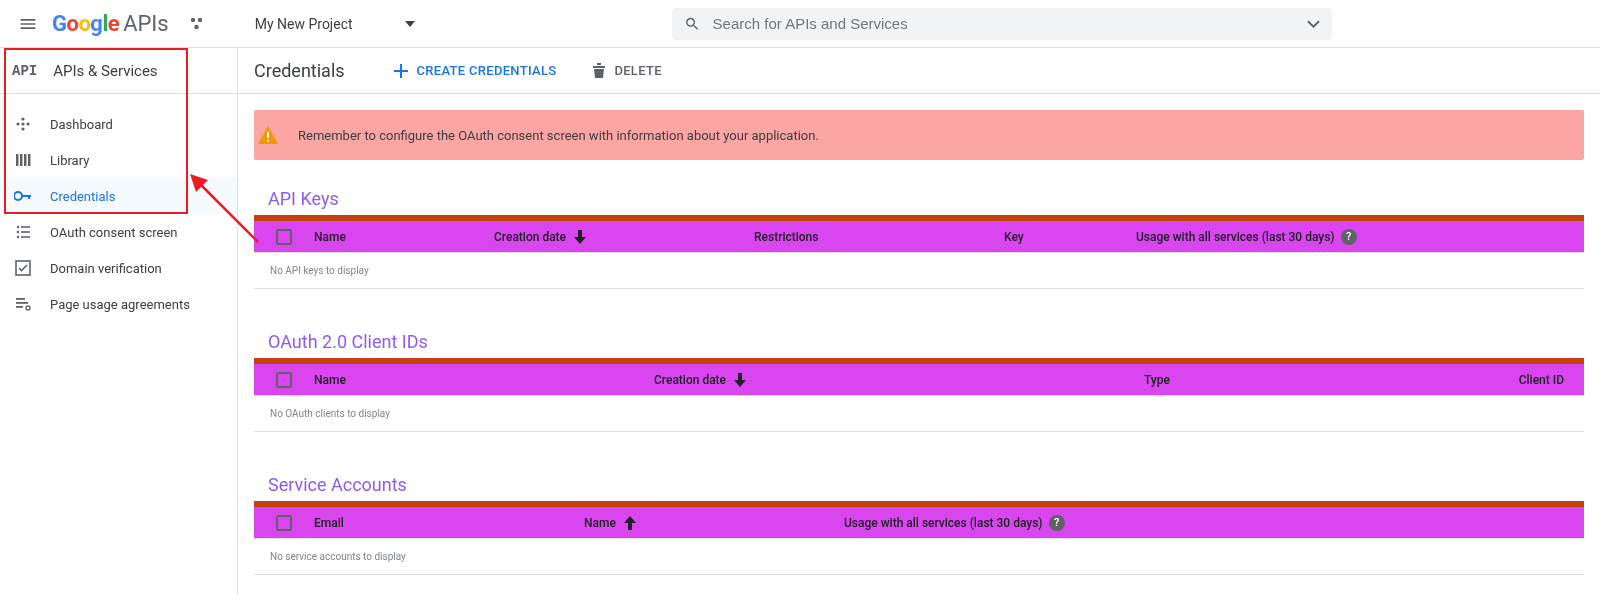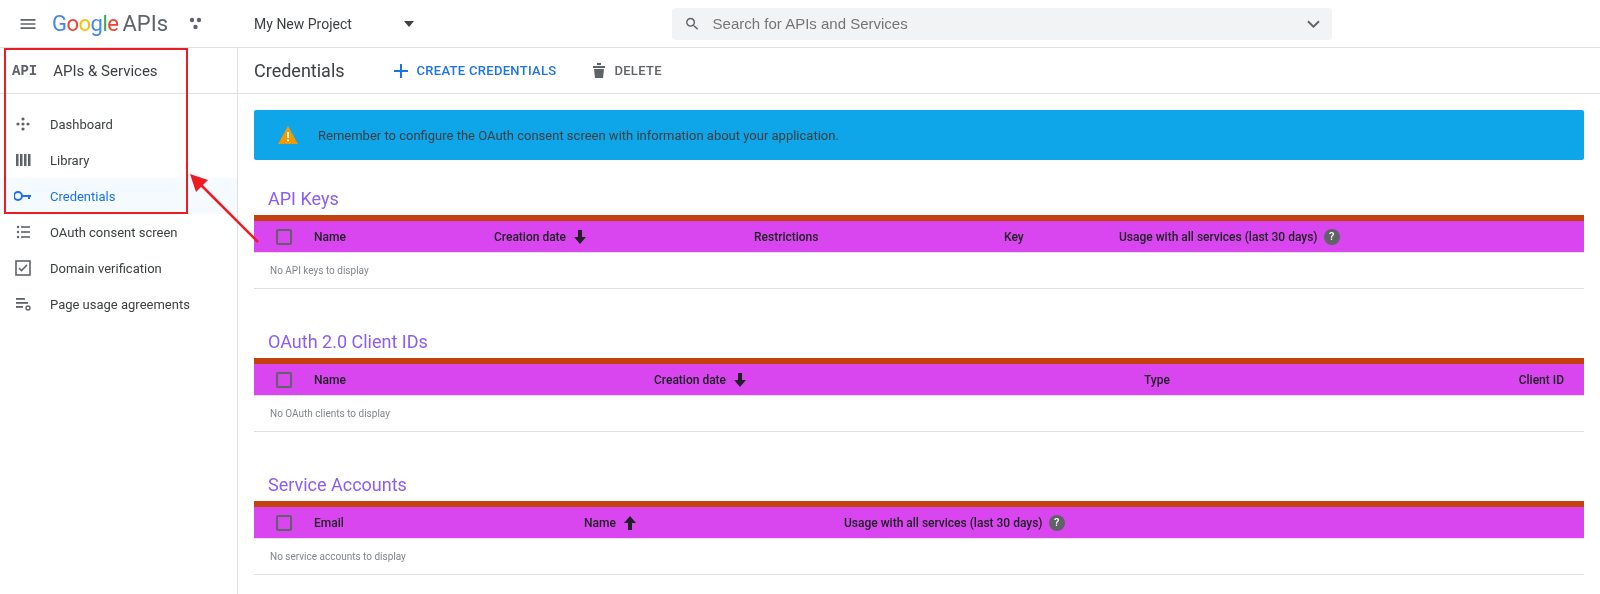--- a/index.html
+++ b/index.html
@@ -7,21 +7,21 @@
   a { text-decoration: none; }
   
   .topbar {
     height: 48px; display: flex; align-items: center; padding: 0 8px;
     border-bottom: 1px solid #e0e0e0;
   }
   .hamburger { width: 40px; height: 40px; display:flex; align-items:center; justify-content:center; color:#5f6368; cursor:pointer; }
   .logo { display:flex; align-items:center; margin-left:4px; }
   .logo .g1{color:#4285F4;} .logo .g2{color:#EA4335;} .logo .g3{color:#FBBC05;}
   .logo .g4{color:#4285F4;} .logo .g5{color:#34A853;} .logo .g6{color:#EA4335;}
-  .logo-google { font-size:22px; font-weight:400; letter-spacing:-0.5px;}
+  .logo-google { font-size:22px; font-weight:700; letter-spacing:-0.5px;}
   .logo-apis { font-size:22px; color:#5f6368; font-weight:400; margin-left:4px;}
   .project-picker { display:flex; align-items:center; margin-left:20px; cursor:pointer; color:#3c4043;gap:44px;}
   .project-dots { width:16px; height:16px; margin-right:6px; }
   .project-name { font-size:14px; }
   .caret-down { margin-left:8px; }
   .spacer { flex:1 1 auto; }
   .searchbar {
     display:flex; align-items:center; background:#f1f3f4; border-radius:4px;
     height:32px; width:660px; padding:0 12px; margin-right:auto;
   }
@@ -68,22 +68,22 @@
     display:flex; align-items:center; color:#1a73e8; font-size:13px;
     font-weight:500; letter-spacing:0.3px; text-transform:uppercase;
     cursor:pointer; padding:0 8px; height:36px; margin-right:20px;
   }
   .action-btn .icon { margin-right:8px; }
   .action-btn.grey { color:#5f6368; }
   .body { padding:16px; }
   .desc-line { font-size:13px; color:#3c4043; margin:4px 0 18px 0;}
   .desc-line a { color:#1a73e8; text-decoration:underline;}
   .alert-banner {
-    display:flex; align-items:center; background:#0ea5e9;
-    padding:16px 24px; border-radius:2px; margin-bottom:28px;
+    display:flex; align-items:center; background:#fca5a5;
+    padding:16px 4px; border-radius:2px; margin-bottom:28px;
   }
   .alert-banner .warn { color:#f29900; margin-right:20px; }
   .alert-text { font-size:13px; color:#3c4043;}
   .section-title { font-size:18px; font-weight:400; color:#8b5cf6; margin:8px 0 6px 14px;}
   .table { width:100%; }
   .thead {
     display:flex; align-items:center; height:38px; background:#d946ef;
     border-top:6px solid #c2410c; border-bottom:1px solid #e0e0e0;
     font-size:12px; font-weight:500; color:#202124;
   }
@@ -266,21 +266,21 @@
             <span>Creation date</span>
             <span class="sort-arrow">
               <svg width="12" height="14" viewBox="0 0 12 14">
                   <path d="M6 14L0 7h4V0h4v7h4z" fill="#202124"></path>
                 </svg>
             </span>
           </div>
           <div class="th" style="width:250px;">
               <span>Restrictions</span>
             </div>
-          <div class="th" style="width:115px;">
+          <div class="th" style="width:132px;">
               <span>Key</span>
             </div>
           <div class="th">
             <span>Usage with all services (last 30 days)</span>
             <span class="help-circ">?</span>
           </div>
         </div>
         <div class="empty-row">No API keys to display</div>
       </div>
 

